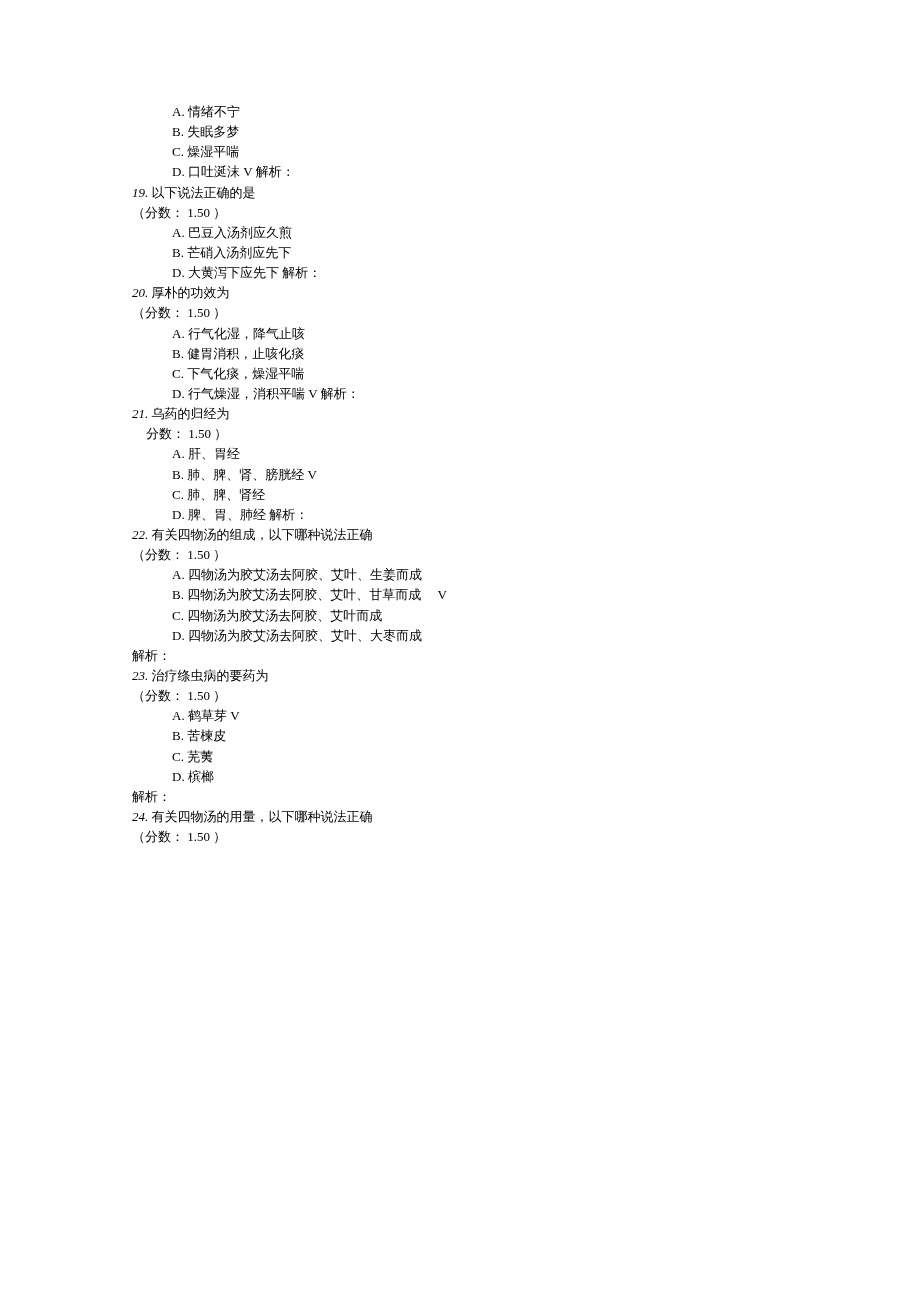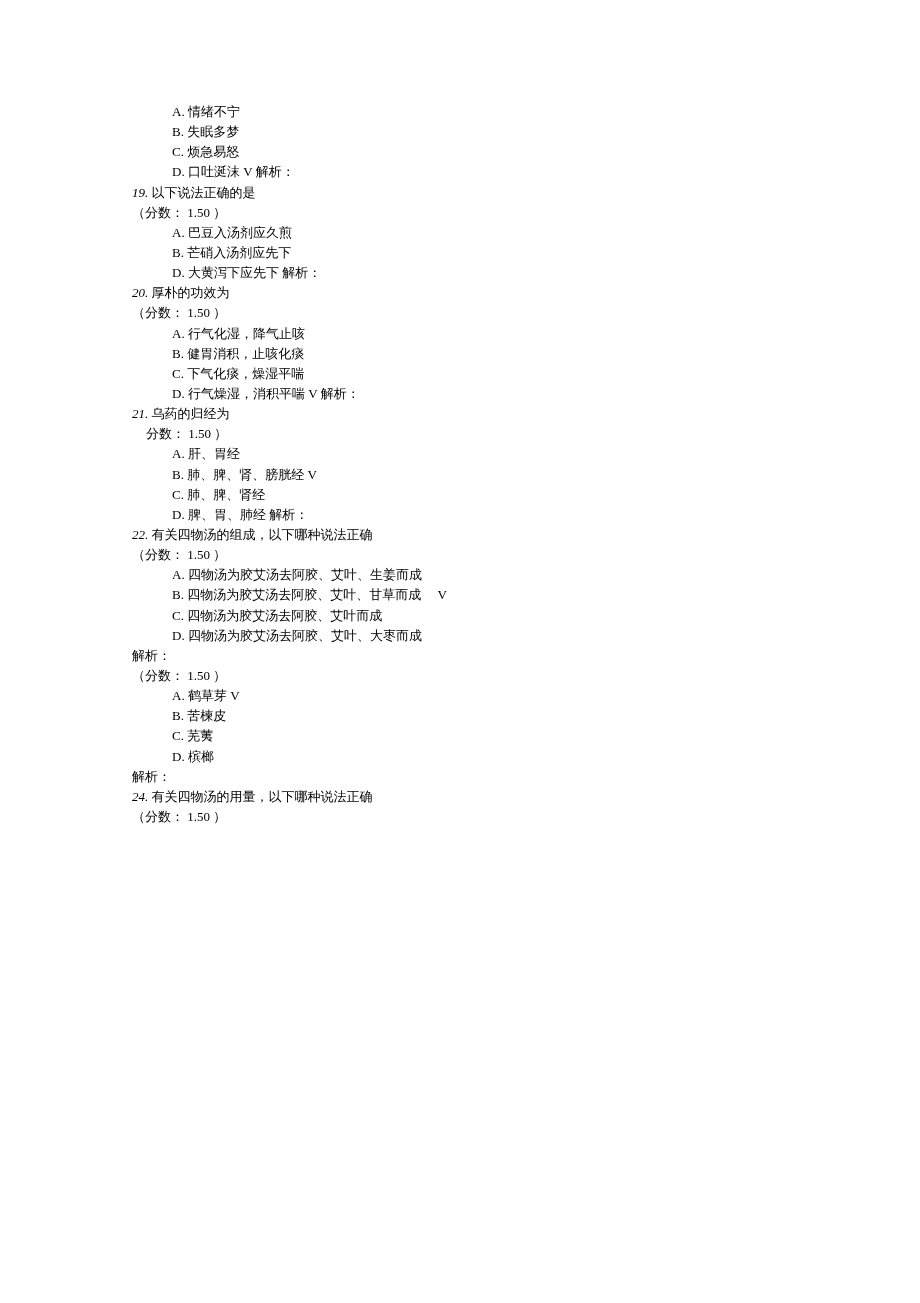--- a/index.html
+++ b/index.html
@@ -45,21 +45,21 @@
   <div class="option">
     <span>A.</span>
     <span>情绪不宁</span>
   </div>
   <div class="option">
     <span>B.</span>
     <span>失眠多梦</span>
   </div>
   <div class="option">
     <span>C.</span>
-    <span>烦急易怒</span>
+    <span>燥湿平喘</span>
   </div>
   <div class="option">
     <span>D.</span>
     <span>口吐涎沫</span>
     <span class="v">V</span>
     <span>解析：</span>
   </div>
 
   <div class="stem">
     <span class="num">19.</span>
@@ -163,20 +163,24 @@
     <span>四物汤为胶艾汤去阿胶、艾叶而成</span>
   </div>
   <div class="option">
     <span>D.</span>
     <span>四物汤为胶艾汤去阿胶、艾叶、大枣而成</span>
   </div>
   <div class="analysis">
     <span>解析：</span>
   </div>
 
+  <div class="stem">
+    <span class="num">23.</span>
+    <span>治疗绦虫病的要药为</span>
+  </div>
   <div class="score">
     <span>（分数：</span>
     <span>1.50</span>
     <span>）</span>
   </div>
   <div class="option">
     <span>A.</span>
     <span>鹤草芽</span>
     <span class="v">V</span>
   </div>

